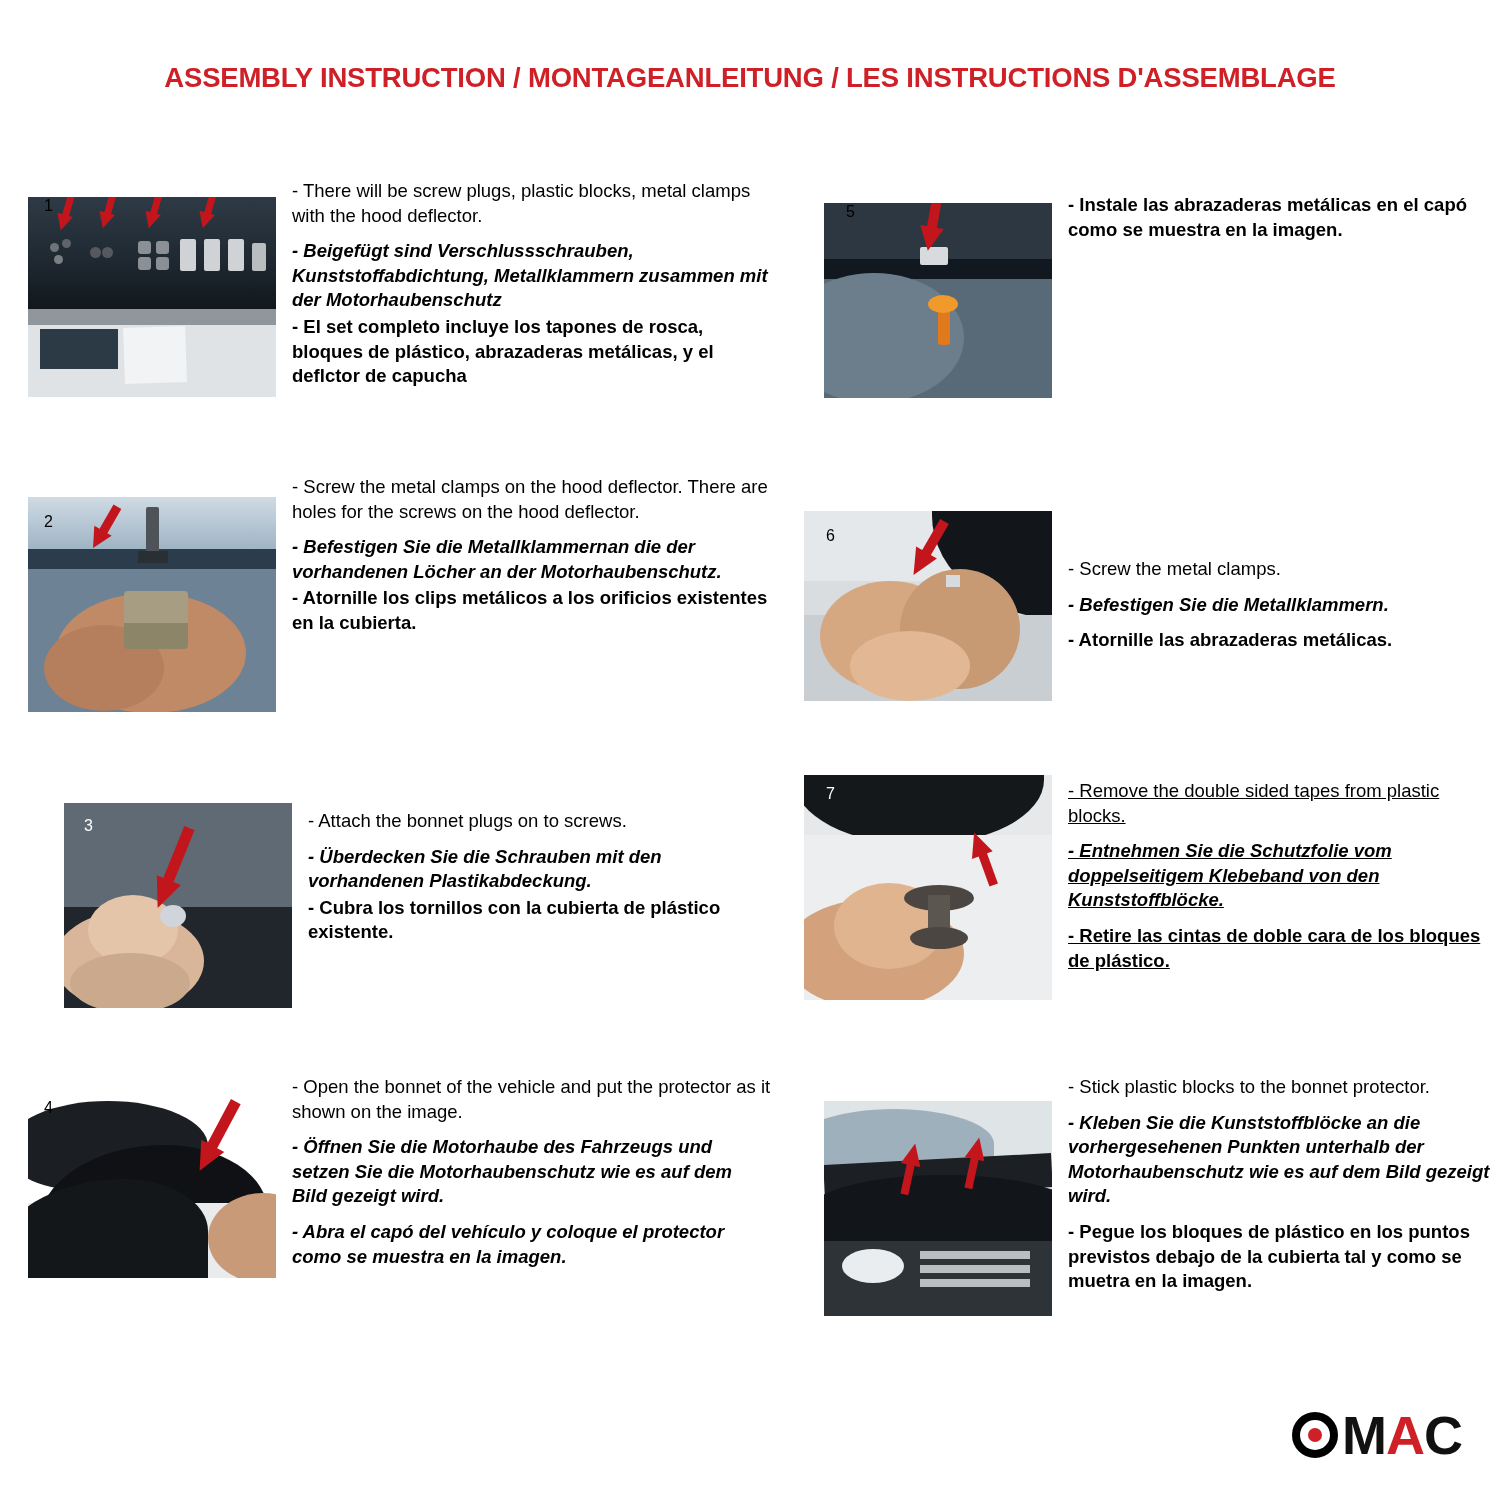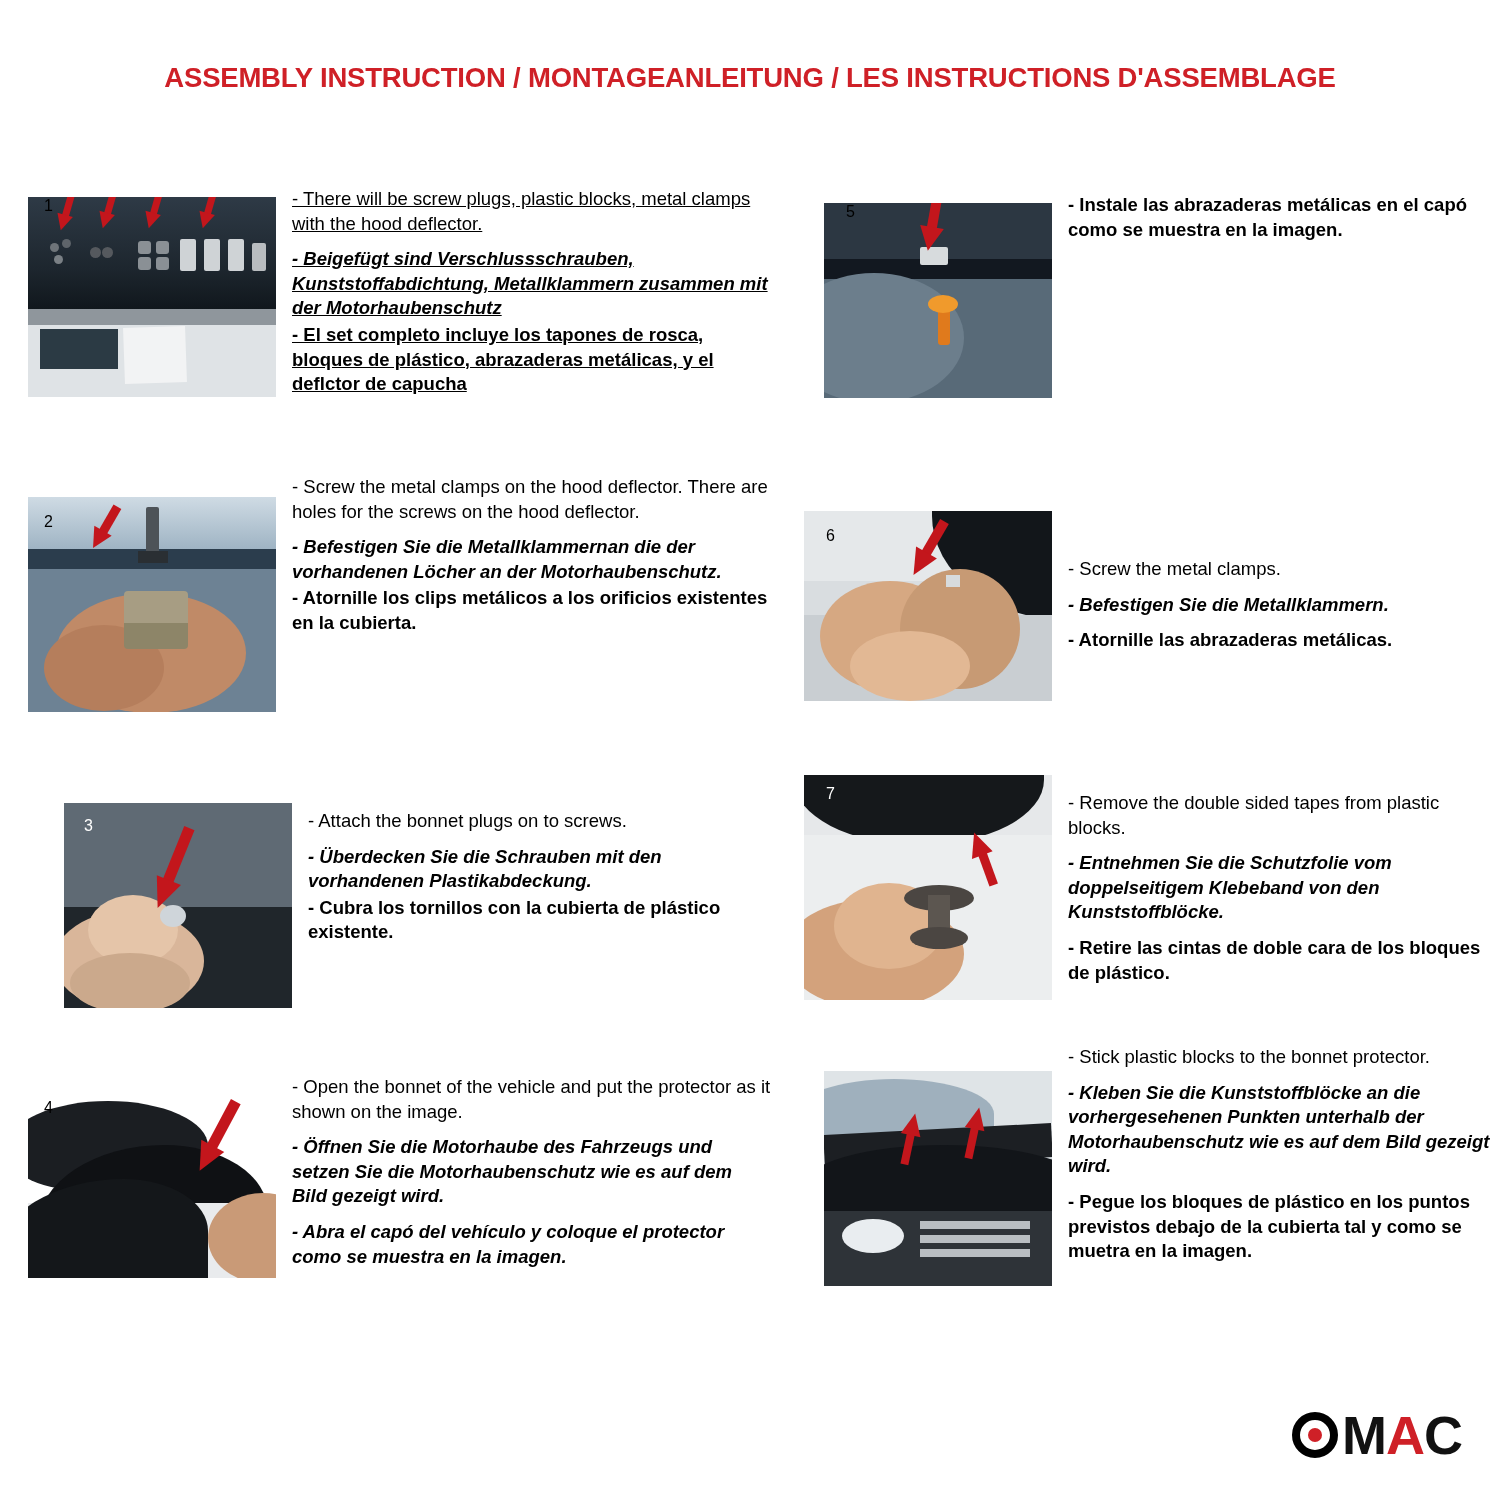--- a/index.html
+++ b/index.html
@@ -156,21 +156,21 @@
           <span class="head" style="left:0; top:24px; border-left:8px solid transparent; border-right:8px solid transparent; border-top:16px solid #c3161c;"></span>
         </span>
         <span class="arrow" style="left:172px; top:-8px; width:16px; height:42px; transform:rotate(16deg);">
           <span class="shaft" style="left:5px; top:0; width:7px; height:28px;"></span>
           <span class="head" style="left:0; top:24px; border-left:8px solid transparent; border-right:8px solid transparent; border-top:16px solid #c3161c;"></span>
         </span>
       </div>
       <div class="photo" style="position:absolute; left:6px; top:22px; width:0; height:0;"></div>
       <span class="num" style="position:absolute; left:22px; top:22px;">1</span>
 
-      <div class="txt" style="margin-top:12px;text-decoration:underline;">
+      <div class="txt" style="margin-top:4px;">
         <p class="line-en">- There will be screw plugs, plastic blocks, metal clamps with the hood deflector.</p>
         <div class="gap"></div>
         <p class="line-de">- Beigefügt sind Verschlussschrauben, Kunststoffabdichtung, Metallklammern zusammen mit der Motorhaubenschutz</p>
         <p class="line-es">- El set completo incluye los tapones de rosca, bloques de plástico, abrazaderas metálicas, y el deflctor de capucha</p>
       </div>
     </div>
 
     <div class="step" style="position:absolute; top:300px; left:0; width:750px;">
 
       <div class="photo" style="width:248px; height:215px; margin-top:22px; margin-left:6px; background:#8aa2b4;">
@@ -322,30 +322,30 @@
         <div class="blob" style="left:100px; top:110px; width:70px; height:26px; background:#4b4642;"></div>
         <div class="bar" style="left:124px; top:120px; width:22px; height:44px; background:#5c5650; border-radius:0 0 6px 6px;"></div>
         <div class="blob" style="left:106px; top:152px; width:58px; height:22px; background:#4b4642;"></div>
         <span class="arrow" style="left:168px; top:52px; width:22px; height:60px; transform:rotate(-200deg);">
           <span class="shaft" style="left:6px; top:0; width:9px; height:38px;"></span>
           <span class="head" style="left:0; top:32px; border-left:11px solid transparent; border-right:11px solid transparent; border-top:24px solid #c3161c;"></span>
         </span>
       </div>
       <span class="num" style="position:absolute; left:26px; top:10px; color:#ffffff;">7</span>
 
-      <div class="txt" style="margin-top:16px;">
+      <div class="txt" style="margin-top:4px;text-decoration:underline;">
         <p class="line-en">- Remove the double sided tapes from plastic blocks.</p>
         <div class="gap"></div>
         <p class="line-de">- Entnehmen Sie die Schutzfolie vom doppelseitigem Klebeband von den Kunststoffblöcke.</p>
         <div class="gap"></div>
         <p class="line-es">- Retire las cintas de doble cara de los bloques de plástico.</p>
       </div>
     </div>
 
-    <div class="step" style="position:absolute; top:870px; left:0; width:700px;">
+    <div class="step" style="position:absolute; top:900px; left:0; width:700px;">
 
       <div class="photo" style="width:228px; height:215px; margin-top:26px; margin-left:24px; background:#cfd5d9;">
         <div class="bar" style="left:0; top:0; width:100%; height:60px; background:#dfe4e7;"></div>
 
         <div class="blob" style="left:-30px; top:8px; width:200px; height:70px; background:#9fb0bd; border-radius:60% 60% 10% 10%;"></div>
         <div class="bar" style="left:0; top:58px; width:100%; height:34px; background:#1c1f23; transform:rotate(-3deg);"></div>
         <div class="blob" style="left:-20px; top:74px; width:280px; height:80px; background:#121519; border-radius:50% 50% 20% 20%;"></div>
         <div class="bar" style="left:0; top:140px; width:100%; height:75px; background:#2e3338;"></div>
 
         <div class="blob" style="left:18px; top:148px; width:62px; height:34px; background:#e9edf0;"></div>

